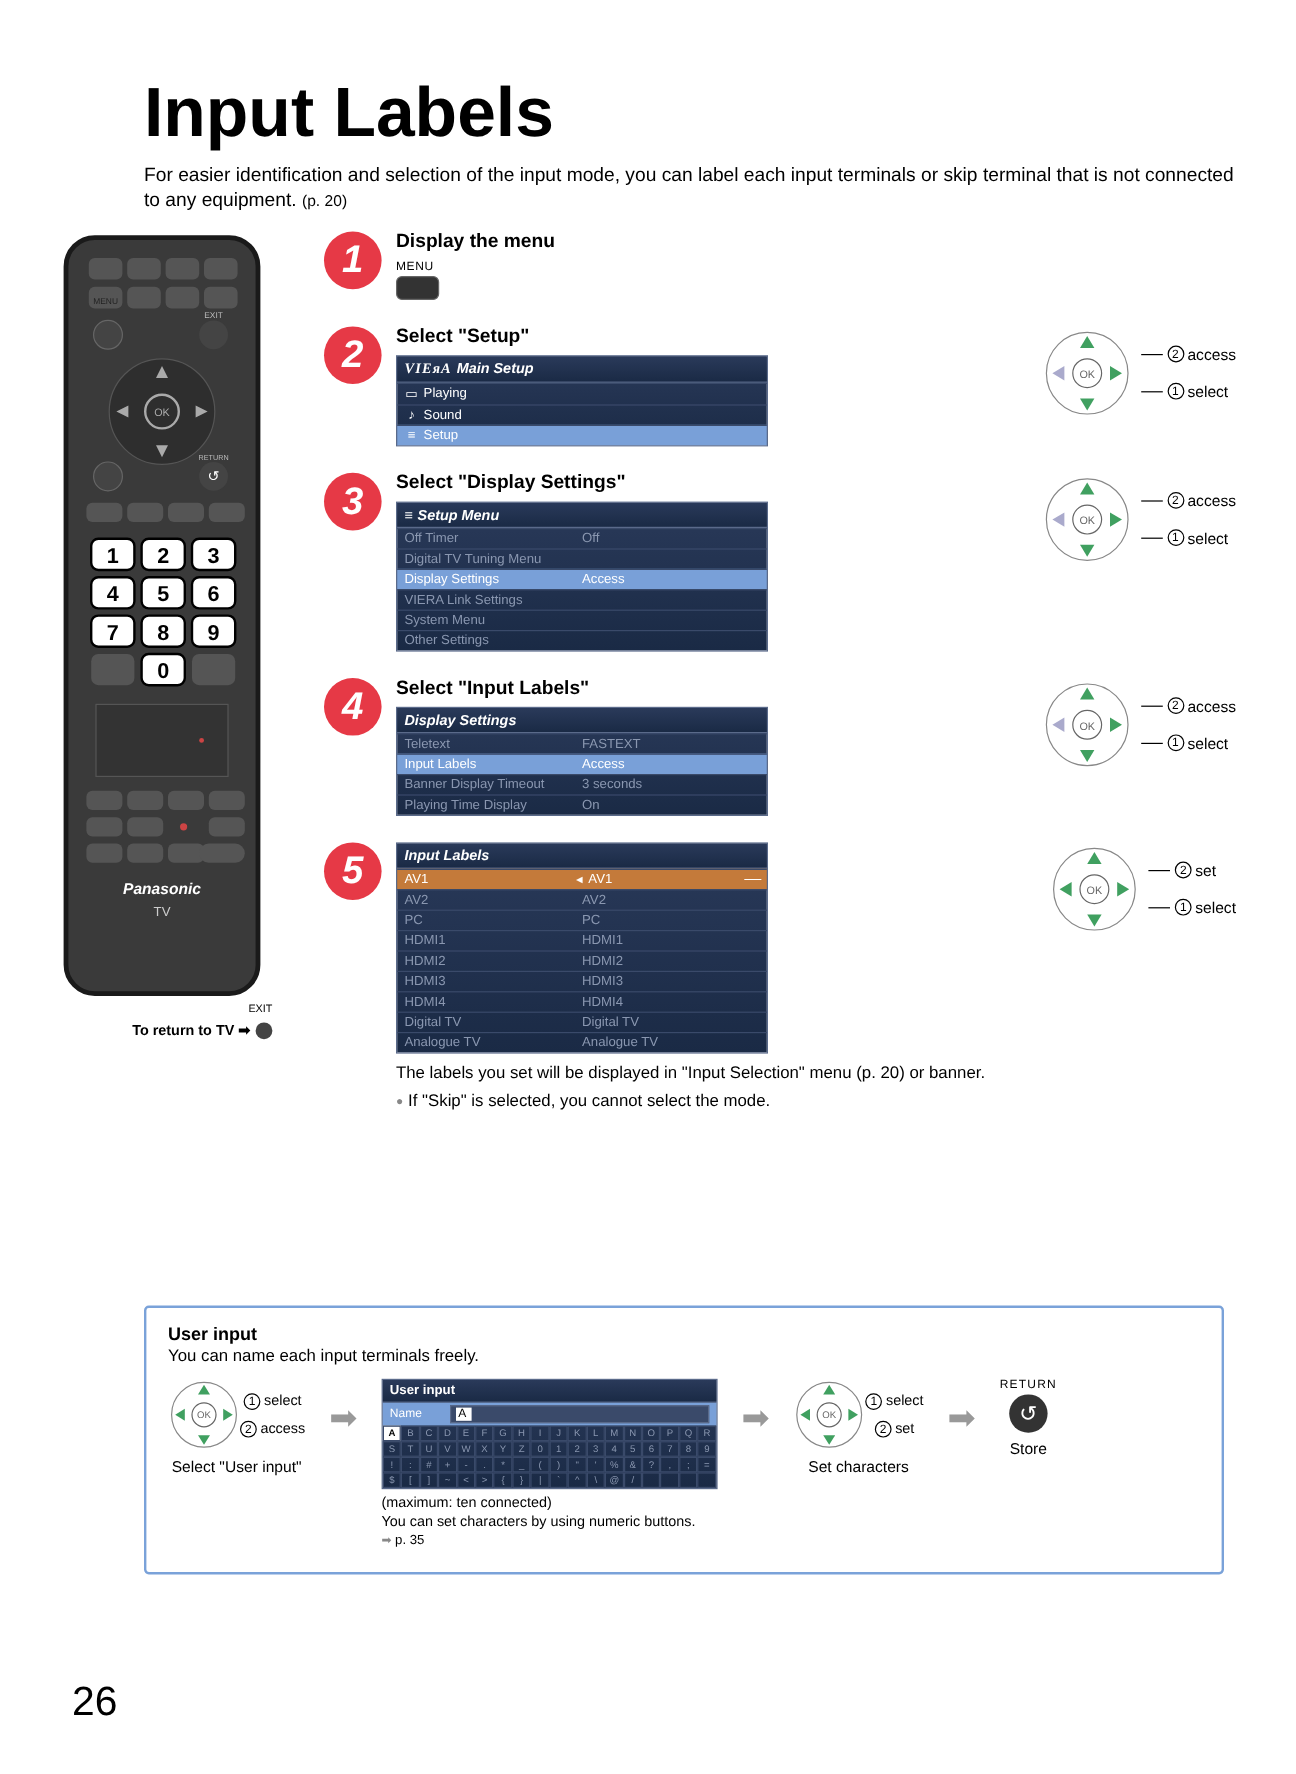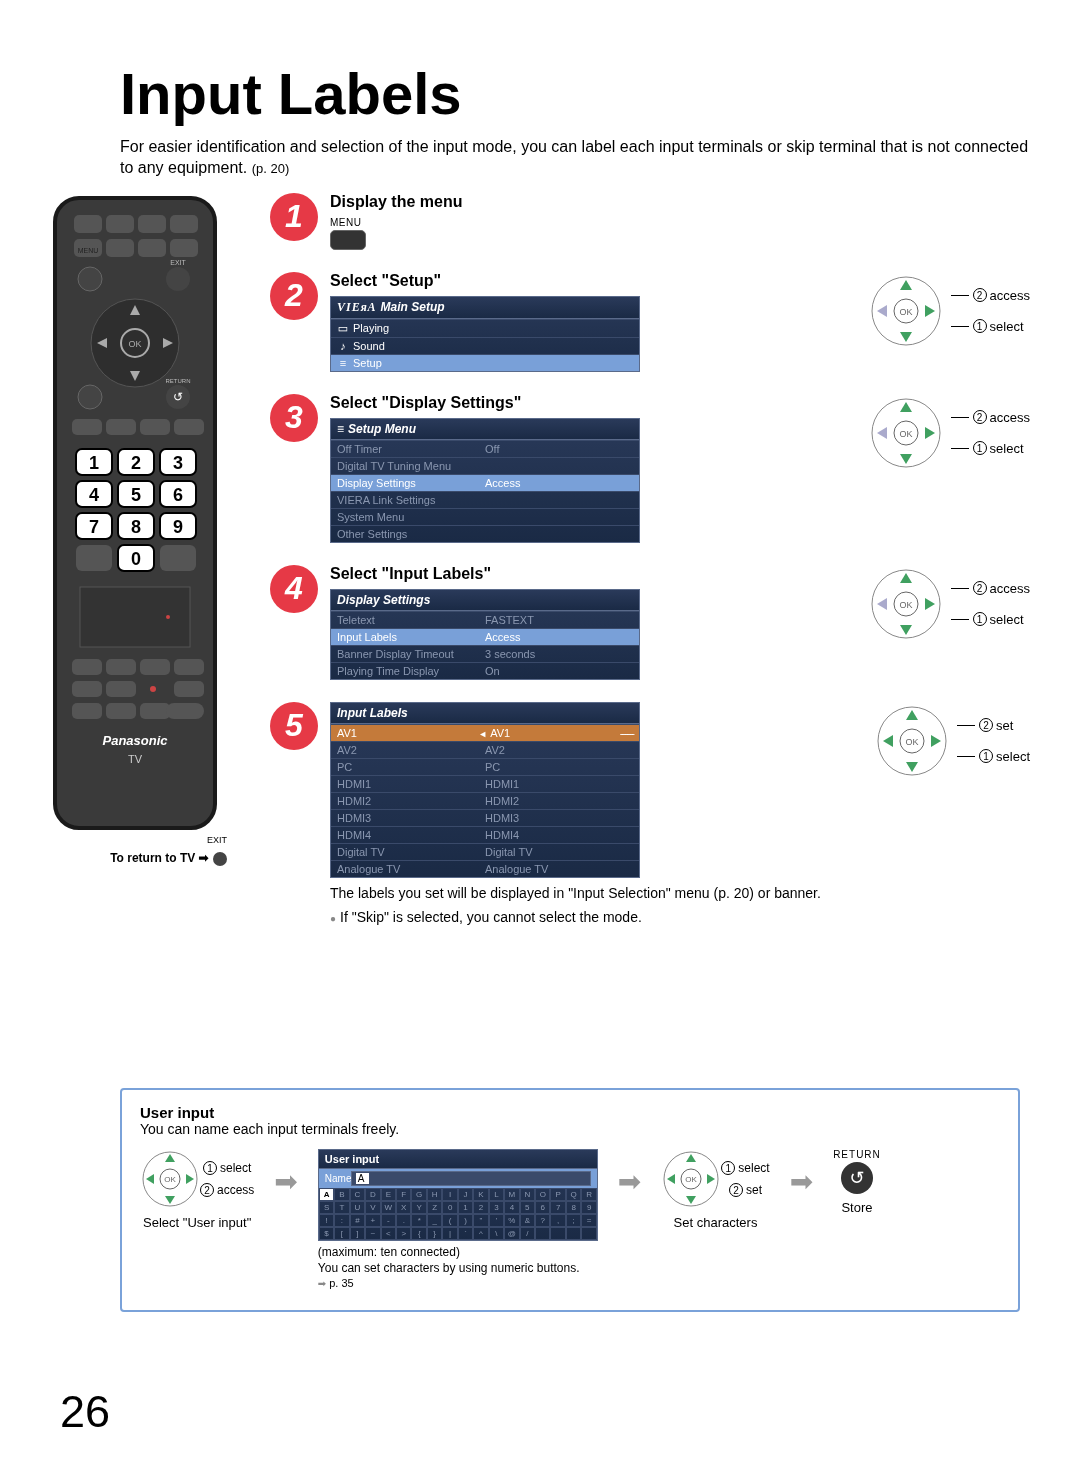--- a/index.html
+++ b/index.html
@@ -45,34 +45,34 @@
   .user-input-box { border: 2px solid #7aa2d9; border-radius: 4px; margin: 140px 0 0 70px; padding: 14px 18px 18px 18px; width: 900px; }
   .ui-title { font-size: 15px; font-weight: bold; }
   .ui-sub { font-size: 14px; margin-bottom: 12px; }
   .ui-row { display: flex; align-items: flex-start; gap: 20px; }
   .ui-col { display: flex; flex-direction: column; align-items: center; }
   .ui-lbl { font-size: 13px; margin-top: 6px; text-align: left; }
   .arrow { font-size: 28px; color: #999; margin-top: 16px; }
   .charbox { width: 280px; background: linear-gradient(#2a3a5a, #1a2a45); border: 1px solid #5a6a8a; color: #fff; font-size: 10px; }
   .charbox .hdr { background: linear-gradient(#2a3a5a, #1a2a45); color: #fff; padding: 3px 6px; font-size: 11px; font-weight: bold; border-bottom: 1px solid #5a6a8a; }
   .charbox .name-row { display: flex; align-items: center; background: #79a0d8; padding: 2px 6px; }
-  .charbox .name-row .k { width: 26px; font-size: 10px; }
+  .charbox .name-row .k { width: 50px; font-size: 10px; }
   .charbox .name-row .input { background: #3a4a6a; border: 1px solid #5a6a8a; padding: 1px 4px; flex: 1; color: #fff; font-size: 10px; letter-spacing: 2px; }
   .char-grid { display: grid; grid-template-columns: repeat(18, 1fr); }
   .char-grid span { border: 1px solid #3a4a6a; text-align: center; font-size: 8px; padding: 1px 0; color: #8a97b0; }
   .char-grid span.first { background: #fff; color: #000; font-weight: bold; }
   .ui-note { font-size: 12px; line-height: 1.3; margin-top: 4px; text-align: left; width: 280px; }
   .ui-note .pref { font-size: 11px; }
   .ui-note .arrowtxt::before { content: "➡"; color: #888; margin-right: 3px; font-size: 10px; }
   .nav-small { display: flex; align-items: center; }
   .nav-small .nav-labels2 { display: flex; flex-direction: column; font-size: 12px; gap: 8px; margin-left: 0; align-items: center; }
   .return-btn-wrap { display: flex; flex-direction: column; align-items: center; }
   .return-lbl { font-size: 10px; letter-spacing: 1px; }
   .return-btn { width: 32px; height: 32px; border-radius: 50%; background: #333; color: #fff; display: flex; align-items: center; justify-content: center; font-size: 18px; margin-top: 2px; }
-  .page-num { position: absolute; bottom: 40px; left: 60px; font-size: 45px; }
+  .page-num { position: absolute; bottom: 40px; left: 60px; font-size: 34px; }
 </style>
 </head>
 <body>
 
 <h1 class="title">Input Labels</h1>
 <p class="subtitle">
   <span>For easier identification and selection of the input mode, you can label each input terminals or skip terminal that is not connected to any equipment.</span>
   <span class="pref">(p. 20)</span>
 </p>
 

